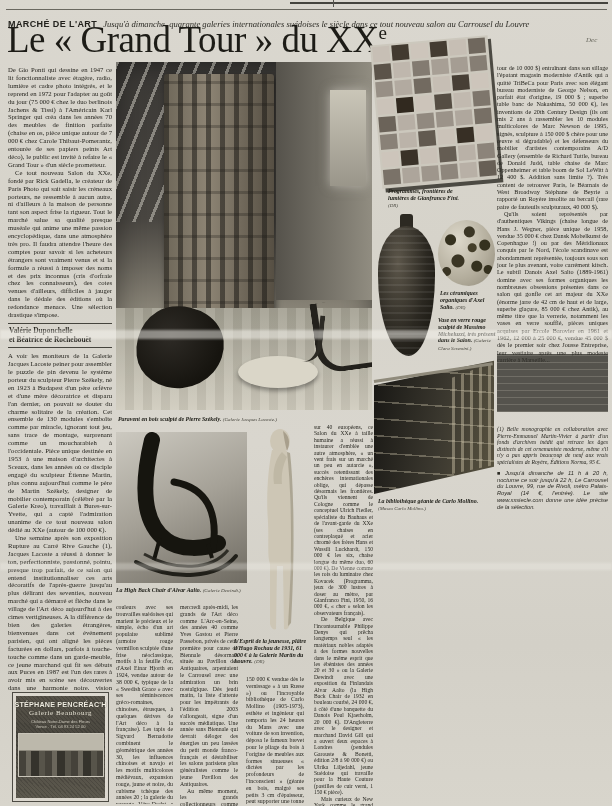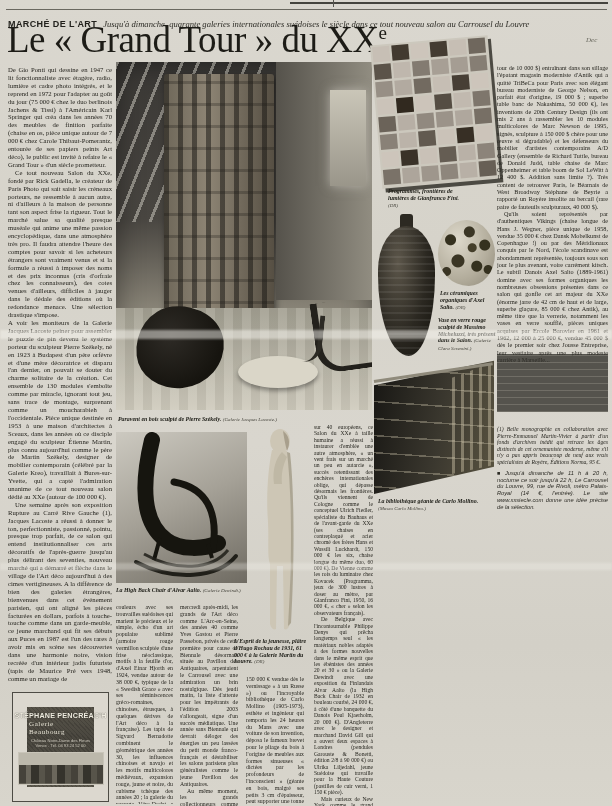--- a/index.html
+++ b/index.html
@@ -25,21 +25,21 @@
   .cap{font-size:5.9px;line-height:6.8px;font-weight:bold;color:#20201a;}
   .cap .credit{font-weight:normal;font-size:5px;color:#45443c;}
   .cap.it{font-style:italic;}
   .photo{overflow:hidden;background:#6c6960;}
   .footnote{font-style:italic;font-size:5.7px;line-height:6.6px;text-align:justify;overflow:hidden;}
   .infoblk{font-family:"Liberation Sans",sans-serif;font-size:5.7px;line-height:6.7px;font-style:italic;
            text-align:justify;overflow:hidden;color:#2b2a24;}
   .sq{font-style:normal;font-size:5.5px;margin-right:2px;}
   .fold{background:rgba(246,244,238,.5);filter:blur(1px);pointer-events:none;}
   
-  .ad{background:#dcd8cf;border:1px solid #4d4b44;padding:14px;}
+  .ad{background:#dcd8cf;border:1px solid #4d4b44;padding:3px;}
   .ad-inner{width:100%;height:100%;background:
       repeating-linear-gradient(47deg,rgba(0,0,0,.14) 0 1px,transparent 1px 3px),
       linear-gradient(180deg,#575349 0%,#4a473f 40%,#5d594e 100%);
       display:flex;flex-direction:column;align-items:center;box-sizing:border-box;padding:4px 2px 2px;}
   .ad-artist{font-family:"Liberation Sans",sans-serif;font-weight:bold;font-size:7.2px;letter-spacing:.2px;
              color:#efece0;text-shadow:0 0 1px #2e2c26;white-space:nowrap;}
   .ad-gal{font-size:7px;color:#e6e2d4;letter-spacing:.6px;}
   .ad-addr{font-family:"Liberation Sans",sans-serif;font-size:4.1px;color:#cdc9bc;margin-top:2px;text-align:center;line-height:5px;}
   .ad-painting{margin-top:4px;width:84px;height:42px;border:1px solid #c9c5b9;
       background:
@@ -59,20 +59,24 @@
 </div>
 
 <div class="abs headline" style="left:7px;top:21px;">
   <span>Le « Grand Tour » du XX</span><sup>e</sup>
 </div>
 <div class="abs corner" style="left:586px;top:36px;">Dec</div>
 
 <div class="abs tcol c1" style="left:8px;top:66px;width:104px;height:624px;">
   <p class="first">De Gio Ponti qui dessine en 1947 ce lit fonctionnaliste avec étagère, radio, lumière et cadre photo intégrés, et le reprend en 1972 pour l'adapter au goût du jour (75 000 € chez le duo berlinois Jachens &amp; Tissi) à l'Américain Karl Springer qui créa dans les années 70 des meubles de finition parfaite (chaise en os, pièce unique autour de 7 000 € chez Carole Thibaut-Pomerantz, entourée de ses papiers peints Art déco), le public est invité à refaire le « Grand Tour » d'un siècle prometteur.</p>
   <p>Ce tout nouveau Salon du XXe, fondé par Rick Gadella, le créateur de Paris Photo qui sait saisir les créneaux porteurs, ne ressemble à aucun autre, ni d'ailleurs à la maison de personne tant son aspect frise la rigueur. Tout le marché salue sa qualité presque muséale qui anime une même passion encyclopédique, dans une atmosphère très pro. Il faudra attendre l'heure des comptes pour savoir si les acheteurs étrangers sont vraiment venus et si la formule a réussi à imposer des noms et des prix inconnus (cris d'orfraie chez les connaisseurs), des cotes venues d'ailleurs, difficiles à jauger dans le dédale des éditions où la redondance menace. Une sélection drastique s'impose.</p>
+  <div class="byline">
+    <div>Valérie Duponchelle</div>
+    <div>et Béatrice de Rochebouët</div>
+  </div>
   <p class="first">A voir les moniteurs de la Galerie Jacques Lacoste peiner pour assembler le puzzle de pin devenu le système porteur du sculpteur Pierre Székely, né en 1923 à Budapest d'un père orfèvre et d'une mère décoratrice et disparu l'an dernier, on pouvait se douter du charme solitaire de la création. Cet ensemble de 130 modules s'emboîte comme par miracle, ignorant tout jeu, sans trace de montage, surprenant comme un moucharabieh à l'occidentale. Pièce unique destinée en 1953 à une maison d'architectes à Sceaux, dans les années où ce disciple engagé du sculpteur Étienne Martin, plus connu aujourd'hui comme le père de Martin Székely, designer de mobilier contemporain (célébré par la Galerie Kreo), travaillait à Bures-sur-Yvette, qui a capté l'admiration unanime de ce tout nouveau salon dédié au XXe (autour de 100 000 €).</p>
   <p>Une semaine après son exposition Rupture au Carré Rive Gauche (1), Jacques Lacoste a réussi à donner le ton, perfectionniste, passionné, pointu, presque trop parfait, de ce salon qui entend institutionnaliser ces arts décoratifs de l'après-guerre jusqu'au plus délirant des seventies, nouveau marché qui a démarré et flèche dans le village de l'Art déco aujourd'hui à des cimes vertigineuses. A la différence de bien des galeries étrangères, bienvenues dans cet événement parisien, qui ont aligné les pièces facturées en dollars, parfois à touche-touche comme dans un garde-meuble, ce jeune marchand qui fit ses débuts aux Puces en 1987 est l'un des rares à avoir mis en scène ses découvertes dans une harmonie noire, vision recréée d'un intérieur jadis futuriste (tapis de Maurice Pré vers 1948, comme un mariage de</p>
 
 </div>
 
 <div class="abs ad" style="left:12px;top:692px;width:97px;height:110px;box-sizing:border-box;">
   <div class="ad-inner">
     <div class="ad-artist">STÉPHANE PENCRÉAC'H</div>
     <div class="ad-gal">Galerie Beaubourg</div>
     <div class="ad-addr">

